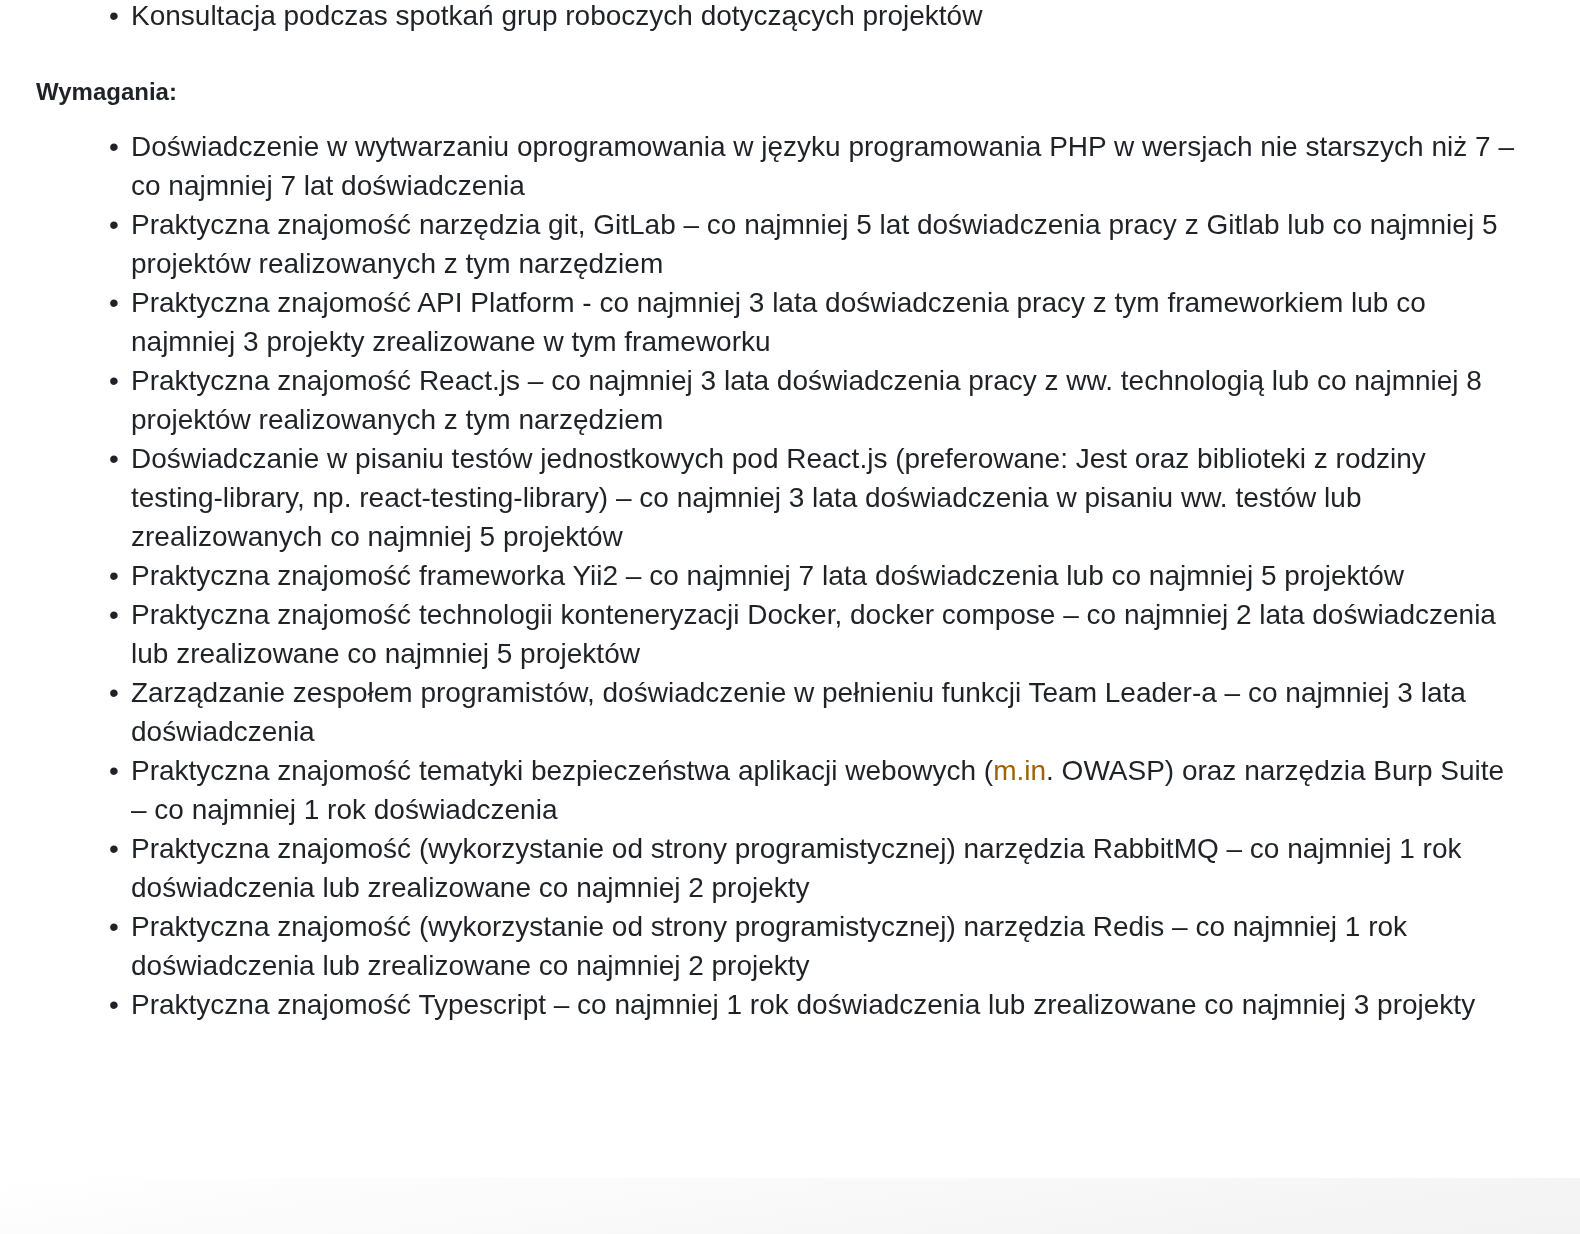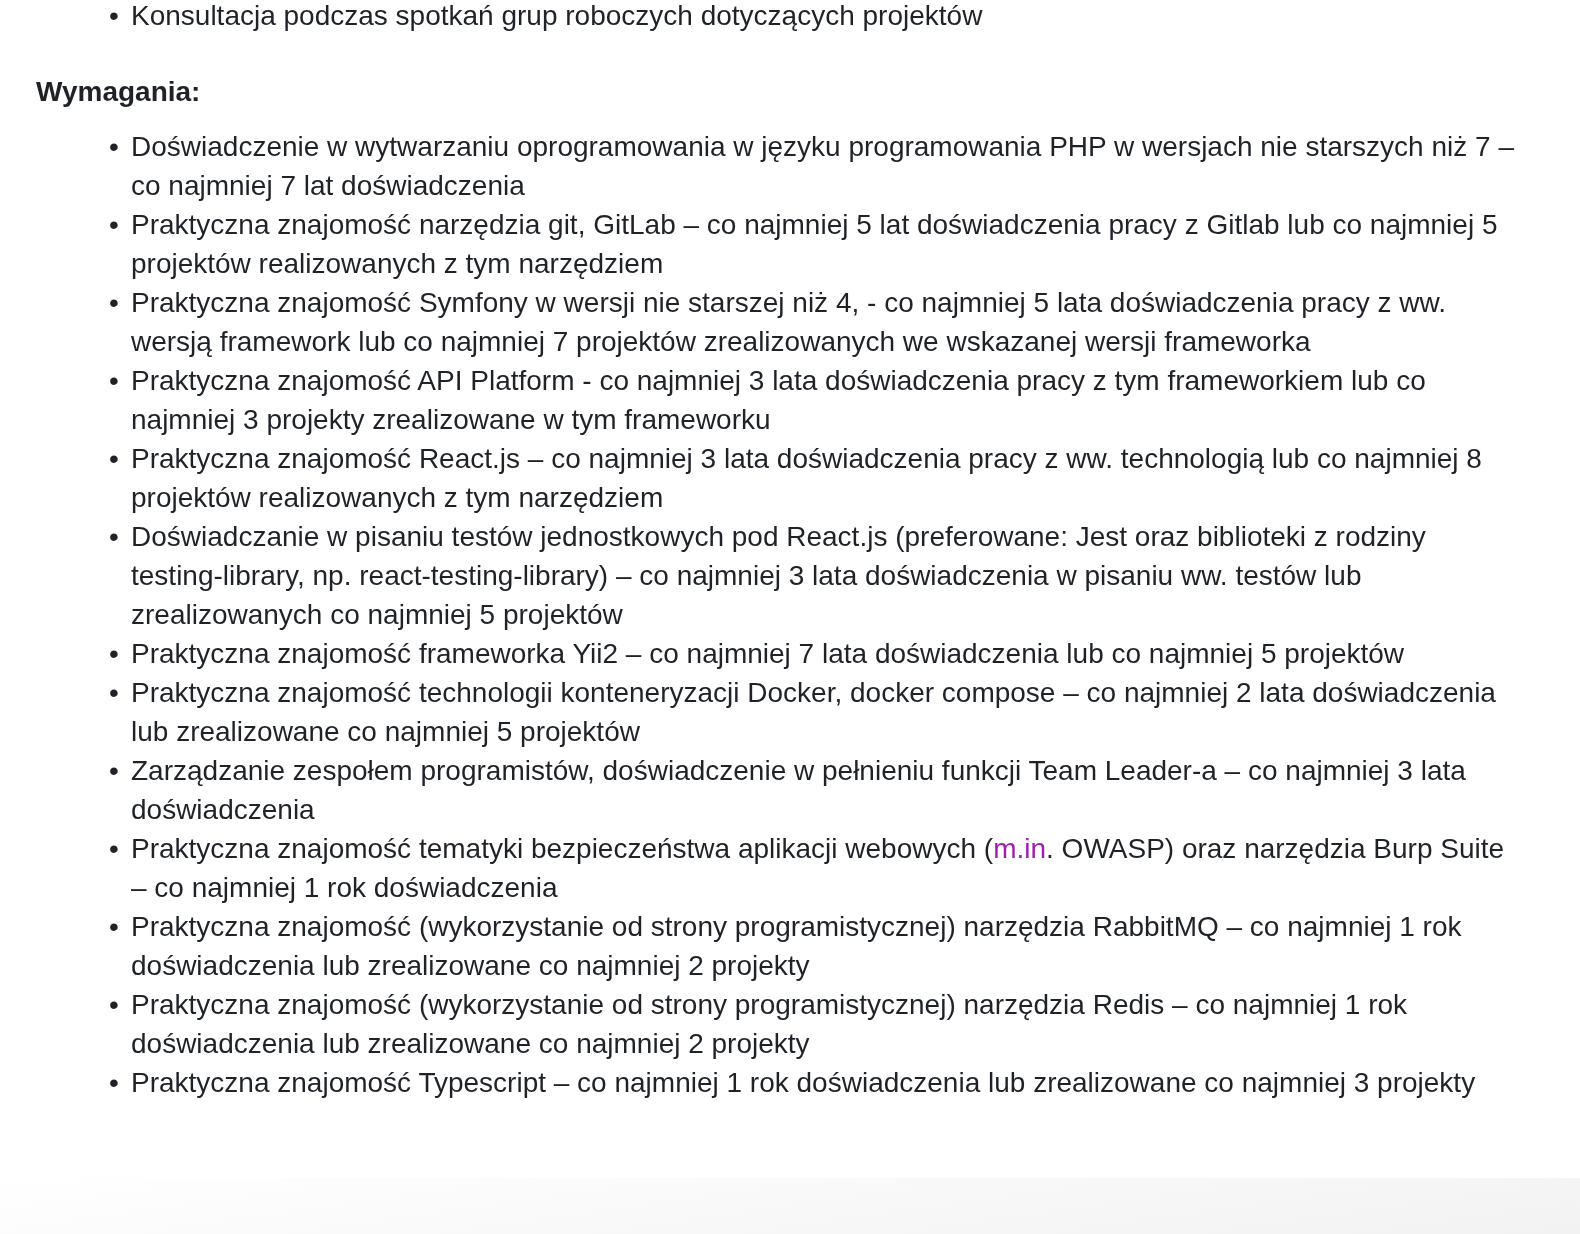--- a/index.html
+++ b/index.html
@@ -34,27 +34,27 @@
   }
   ul.bullet-list > li::before {
     content: "\2022";
     position: absolute;
     left: 57px;
     top: 0;
     color: #1f2328;
   }
   h3.section-heading {
     margin: 37px 0 9px 0;
-    font-size: 28px;
+    font-size: 24px;
     line-height: 39px;
     font-weight: bold;
     color: #1f2328;
   }
   a.inline-link {
-    color: #a21caf;
+    color: #a16207;
     text-decoration: none;
     cursor: pointer;
   }
   .page-fade {
     position: absolute;
     left: 0;
     right: 0;
     bottom: 0;
     height: 56px;
     background: linear-gradient(172deg, rgba(255,255,255,0) 0%, #f2f2f3 100%);
@@ -68,21 +68,20 @@
 
   <ul class="bullet-list">
       <li><span>Konsultacja podczas spotkań grup roboczych dotyczących projektów</span></li>
     </ul>
 
   <h3 class="section-heading">Wymagania:</h3>
 
   <ul class="bullet-list">
       <li><span>Doświadczenie w wytwarzaniu oprogramowania w języku programowania PHP w wersjach nie starszych niż 7 – co najmniej 7 lat doświadczenia</span></li>
       <li><span>Praktyczna znajomość narzędzia git, GitLab – co najmniej 5 lat doświadczenia pracy z Gitlab lub co najmniej 5 projektów realizowanych z tym narzędziem</span></li>
-      <li><span>Praktyczna znajomość Symfony w wersji nie starszej niż 4, - co najmniej 5 lata doświadczenia pracy z ww. wersją framework lub co najmniej 7 projektów zrealizowanych we wskazanej wersji frameworka</span></li>
       <li><span>Praktyczna znajomość API Platform - co najmniej 3 lata doświadczenia pracy z tym frameworkiem lub co najmniej 3 projekty zrealizowane w tym frameworku</span></li>
       <li><span>Praktyczna znajomość React.js – co najmniej 3 lata doświadczenia pracy z ww. technologią lub co najmniej 8 projektów realizowanych z tym narzędziem</span></li>
       <li><span>Doświadczanie w pisaniu testów jednostkowych pod React.js (preferowane: Jest oraz biblioteki z rodziny testing-library, np. react-testing-library) – co najmniej 3 lata doświadczenia w pisaniu ww. testów lub zrealizowanych co najmniej 5 projektów</span></li>
       <li><span>Praktyczna znajomość frameworka Yii2 – co najmniej 7 lata doświadczenia lub co najmniej 5 projektów</span></li>
       <li><span>Praktyczna znajomość technologii konteneryzacji Docker, docker compose – co najmniej 2 lata doświadczenia lub zrealizowane co najmniej 5 projektów</span></li>
       <li><span>Zarządzanie zespołem programistów, doświadczenie w pełnieniu funkcji Team Leader-a – co najmniej 3 lata doświadczenia</span></li>
       <li><span>Praktyczna znajomość tematyki bezpieczeństwa aplikacji webowych (</span><a class="inline-link">m.in</a><span>. OWASP) oraz narzędzia Burp Suite – co najmniej 1 rok doświadczenia</span></li>
       <li><span>Praktyczna znajomość (wykorzystanie od strony programistycznej) narzędzia RabbitMQ – co najmniej 1 rok doświadczenia lub zrealizowane co najmniej 2 projekty</span></li>
       <li><span>Praktyczna znajomość (wykorzystanie od strony programistycznej) narzędzia Redis – co najmniej 1 rok doświadczenia lub zrealizowane co najmniej 2 projekty</span></li>
       <li><span>Praktyczna znajomość Typescript – co najmniej 1 rok doświadczenia lub zrealizowane co najmniej 3 projekty</span></li>

